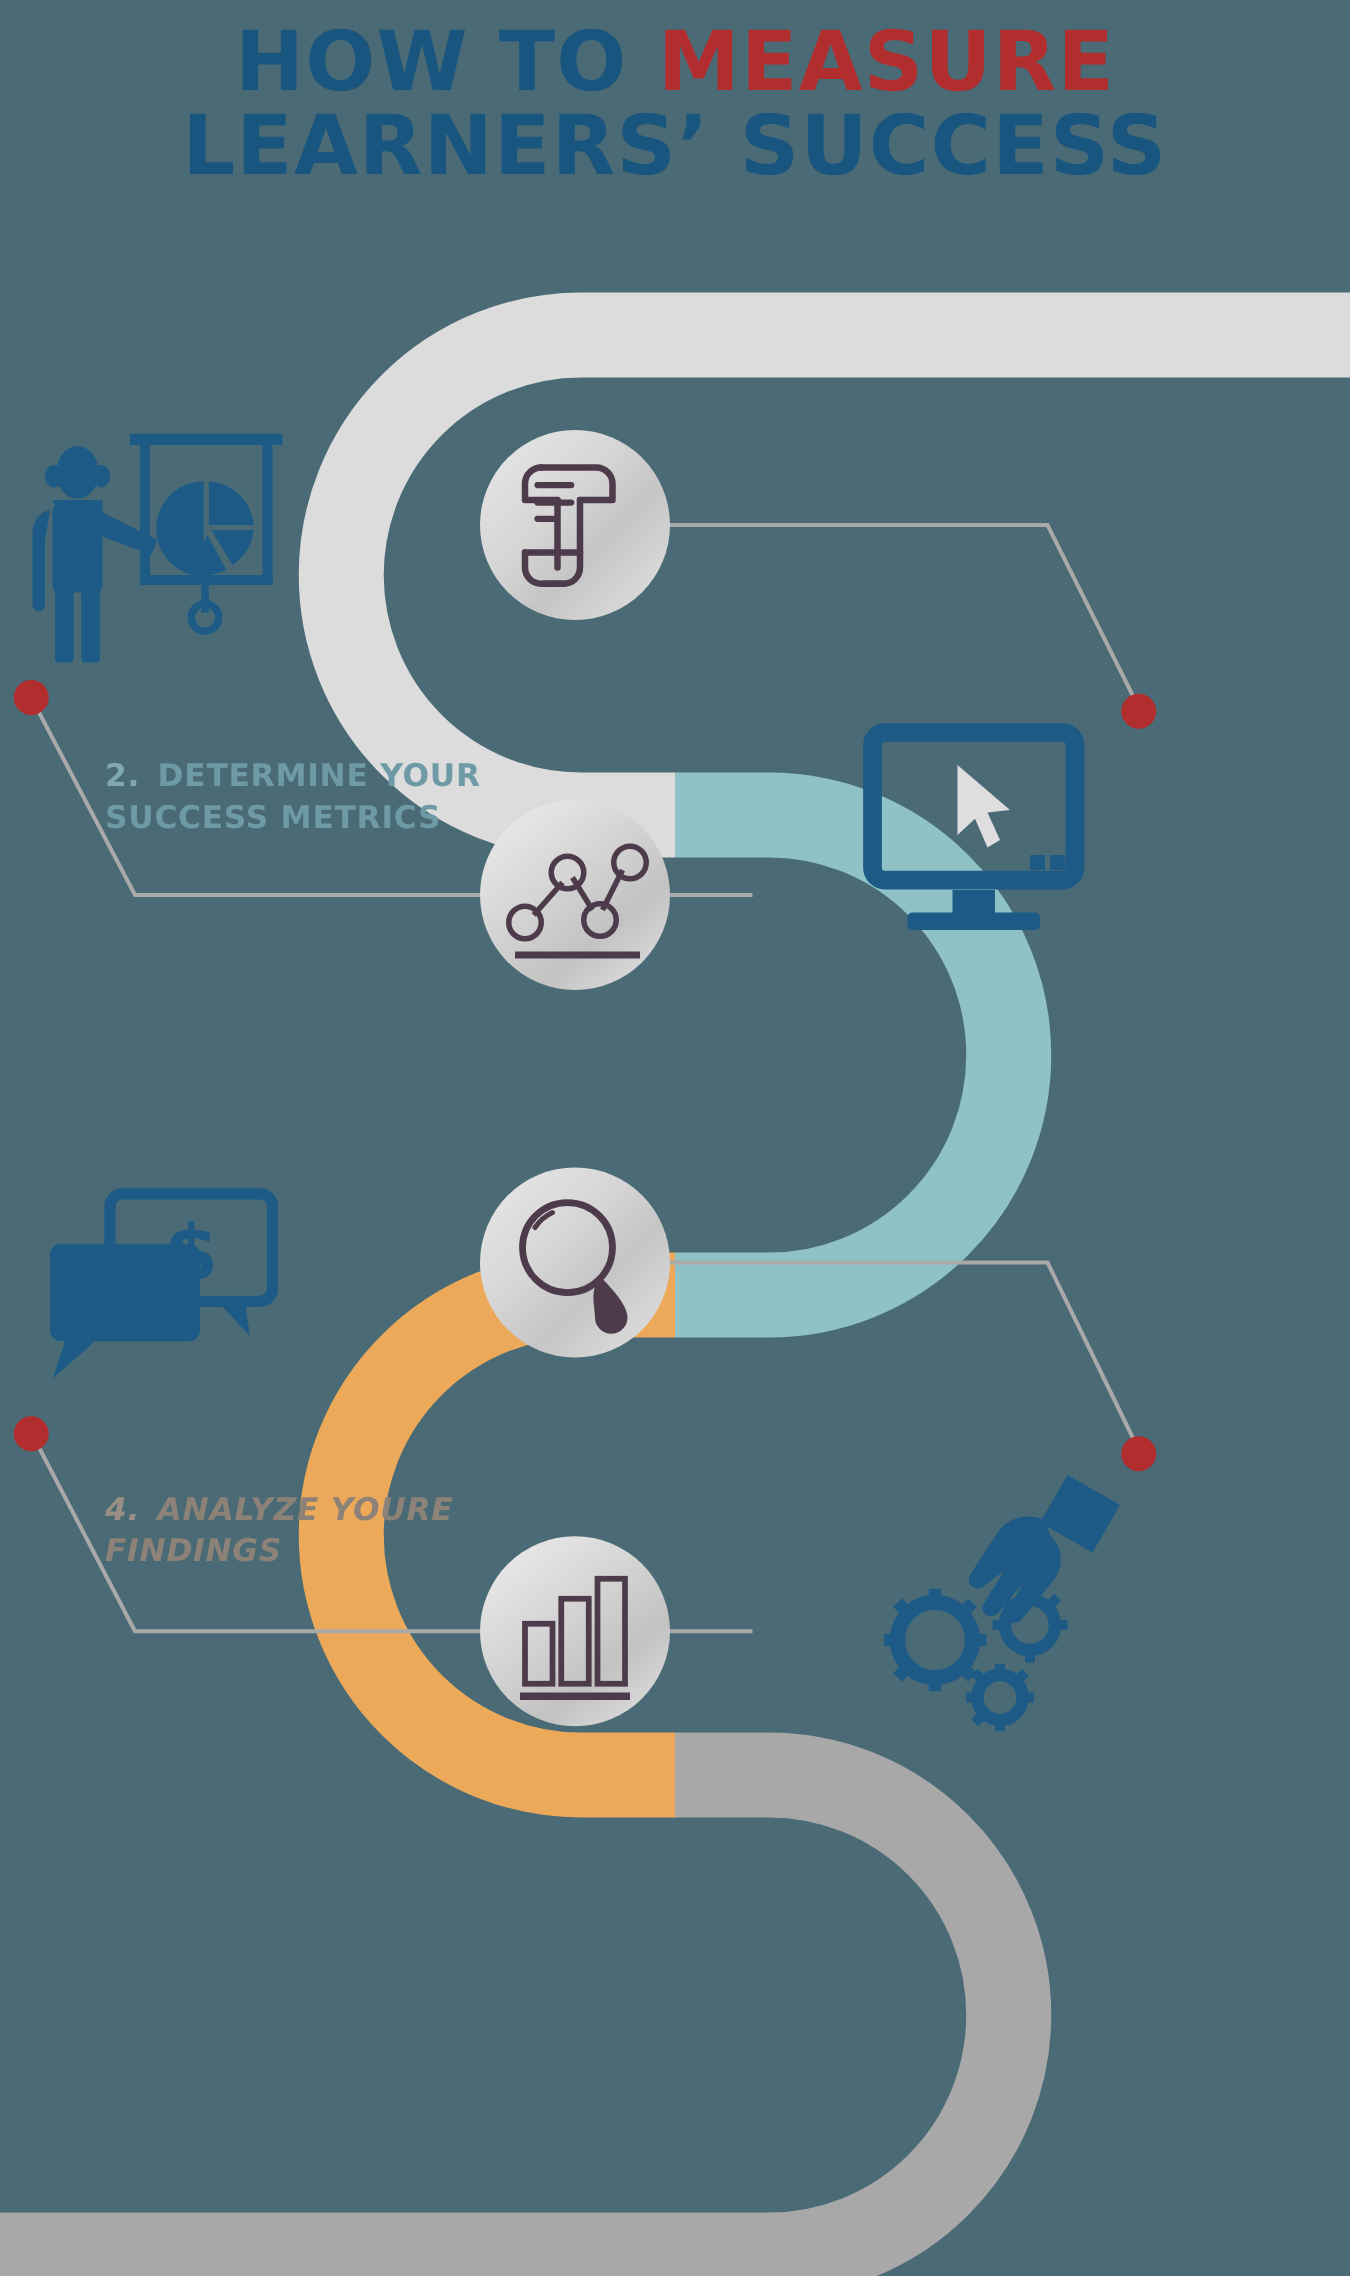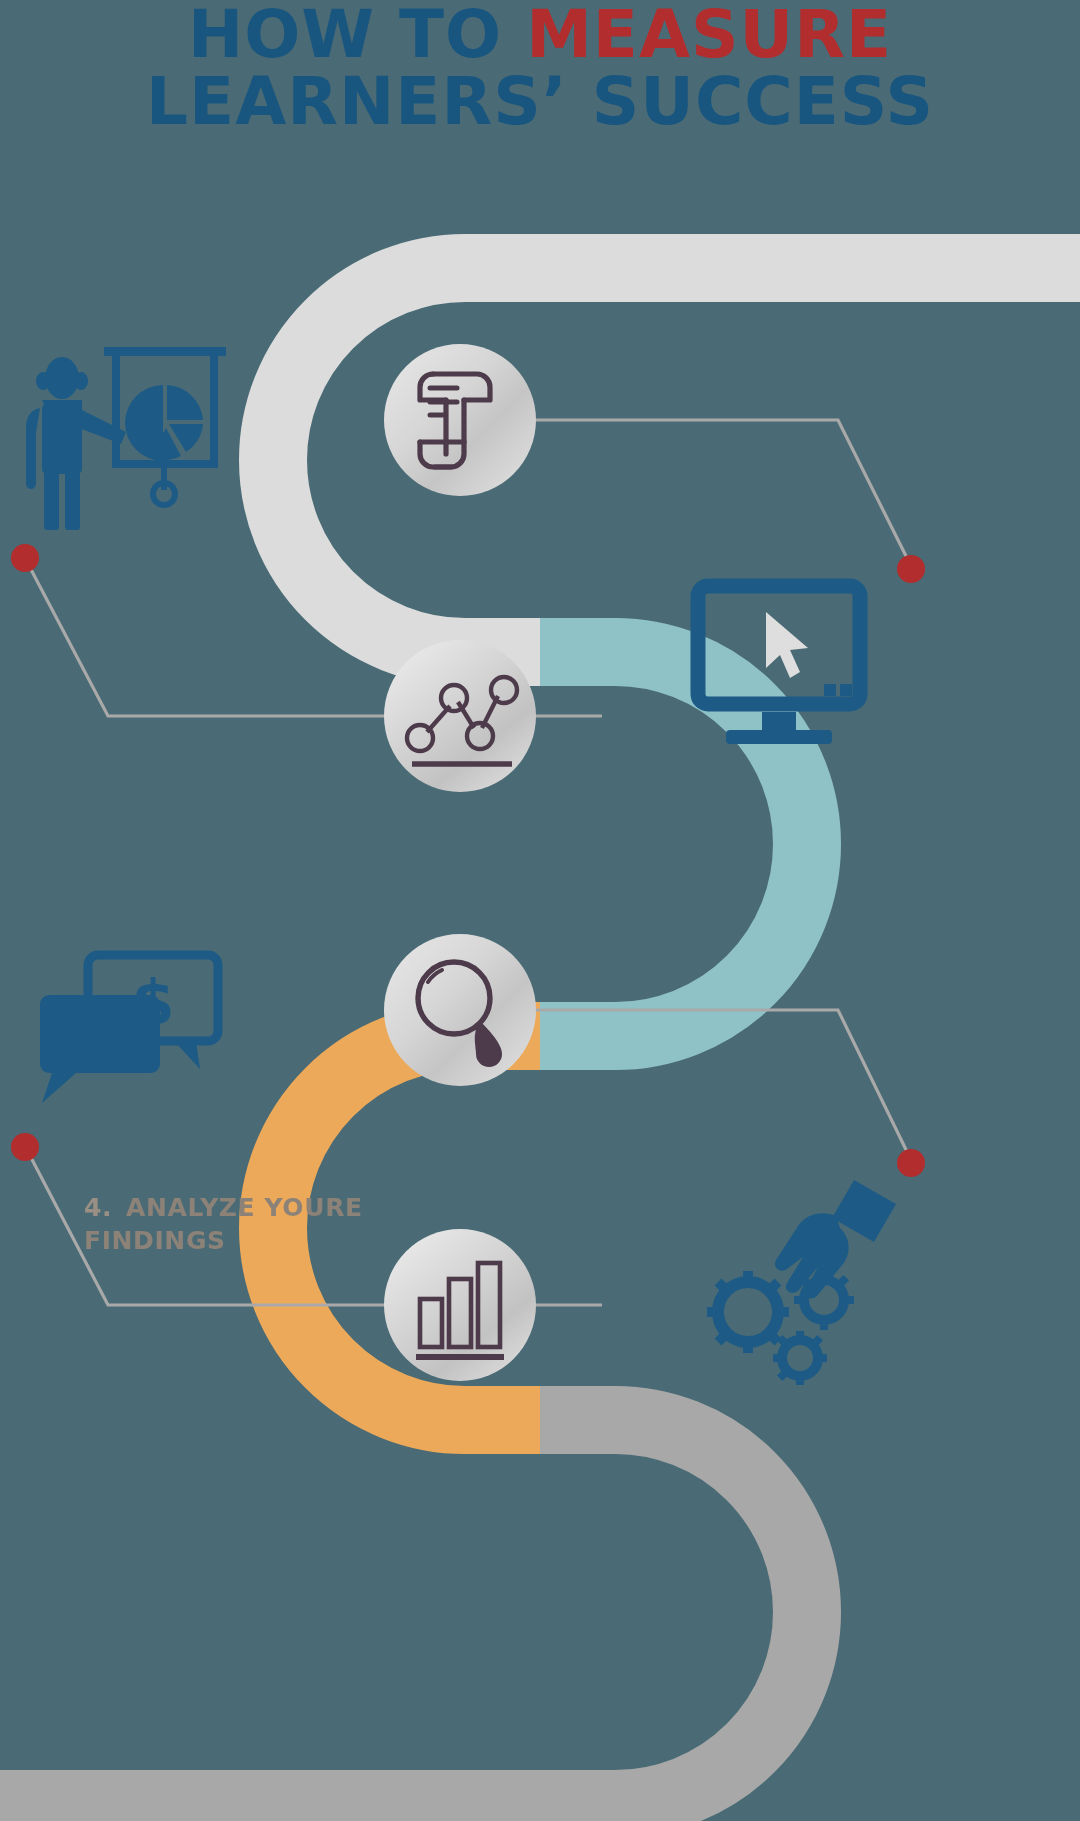--- a/index.html
+++ b/index.html
@@ -8,21 +8,21 @@
     width:1080px; height:1821px;
     font-family:"Liberation Sans", sans-serif;
     position:relative; overflow:hidden;
     background:#4a6b75;
   }
   #stage { position:absolute; inset:0; }
 
   
   .title-wrap {
     position:absolute; top:0; left:0; width:1080px;
-    text-align:center; padding-top:1px;
+    text-align:center; padding-top:16px;
   }
   .title-line {
     font-weight:bold;
     font-size:66px;
     letter-spacing:1px;
     line-height:1.02;
     font-family:"DejaVu Sans", sans-serif;
     white-space:nowrap;
   }
   .t-blue { color:#18557f; }
@@ -38,21 +38,21 @@
     font-weight:bold;
     font-size:25px;
     line-height:1.30;
     letter-spacing:0.6px;
     text-transform:uppercase;
   }
   .step-text .num { margin-right:14px; }
   .s1 { left:556px; top:424px; width:330px; color:#8d8278; }
   .s2 { left:84px;  top:605px; width:330px; color:#6e9aa6; }
   .s3 { left:556px; top:1022px; width:330px; color:#d99a4e; }
-  .s4 { left:84px;  top:1192px; width:330px; color:#8d8278; }
+  .s4 { left:84px;  top:1192px; width:330px; color:#8d8278;font-style:italic; }
   .s1 .num { color:#9a8f85; }
   .s2 .num { color:#7fa8b3; }
   .s3 .num { color:#d99a4e; }
   .s4 .num { color:#9a8f85; }
 </style>
 </head>
 <body>
 
 <div id="stage">
 
@@ -235,19 +235,22 @@
         <rect x="-27" y="-4" width="10" height="8"></rect>
         <rect x="17" y="-4" width="10" height="8"></rect>
         <rect x="-20" y="-22" width="8" height="10" transform="rotate(-45 -16 -16)"></rect>
         <rect x="12" y="-22" width="8" height="10" transform="rotate(45 16 -16)"></rect>
         <rect x="-20" y="12" width="8" height="10" transform="rotate(45 -16 16)"></rect>
       </g>
     </g>
   </svg>
 
 
+  <div class="step-text s2">
+    <span class="num">2.</span><span>DETERMINE YOUR SUCCESS METRICS</span>
+  </div>
 
 
   <div class="step-text s4">
     <span class="num">4.</span><span>ANALYZE YOURE FINDINGS</span>
   </div>
 
 </div>
 
 </body></html>

